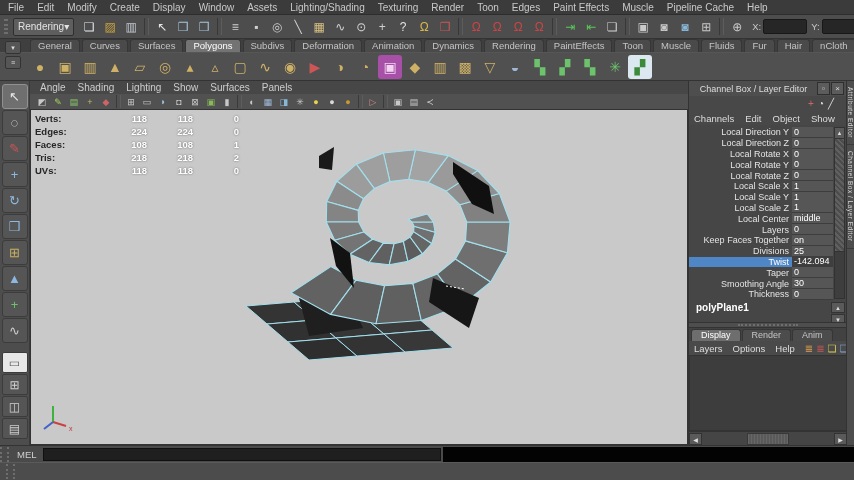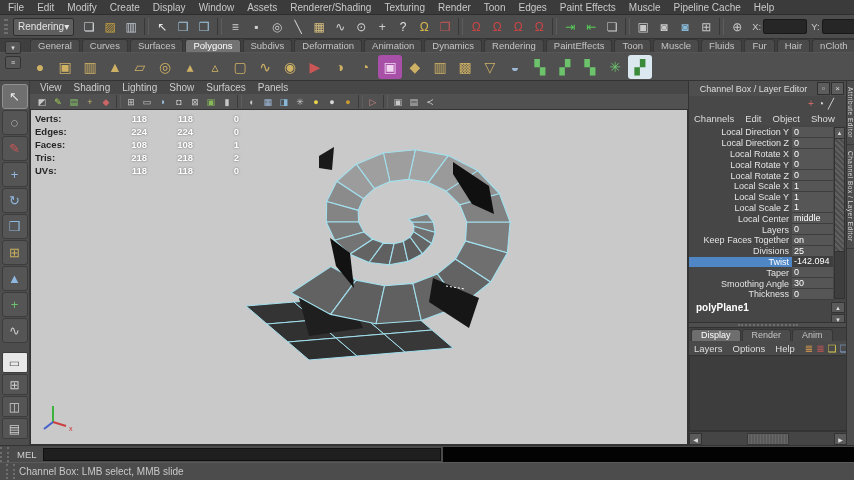--- a/index.html
+++ b/index.html
@@ -125,21 +125,21 @@
 
   <div id="menubar">
 
   <span class="menu-item">File</span>
       <span class="menu-item">Edit</span>
       <span class="menu-item">Modify</span>
       <span class="menu-item">Create</span>
       <span class="menu-item">Display</span>
       <span class="menu-item">Window</span>
       <span class="menu-item">Assets</span>
-      <span class="menu-item">Renderer/Shading</span>
+      <span class="menu-item">Lighting/Shading</span>
       <span class="menu-item">Texturing</span>
       <span class="menu-item">Render</span>
       <span class="menu-item">Toon</span>
       <span class="menu-item">Edges</span>
       <span class="menu-item">Paint Effects</span>
       <span class="menu-item">Muscle</span>
       <span class="menu-item">Pipeline Cache</span>
       <span class="menu-item">Help</span>
     </div>
 
@@ -262,21 +262,21 @@
     <span class="layoutbtn whitebg" style="color: rgb(85, 85, 85);">▭</span>
         <span class="layoutbtn" style="color: rgb(208, 208, 208);">⊞</span>
         <span class="layoutbtn" style="color: rgb(208, 208, 208);">◫</span>
         <span class="layoutbtn" style="color: rgb(208, 208, 208);">▤</span>
       </span>
   </div>
 
   <div id="viewport">
     <div id="vpmenu">
 
-    <span class="vp-menu-item">View</span>
+    <span class="vp-menu-item">Angle</span>
         <span class="vp-menu-item">Shading</span>
         <span class="vp-menu-item">Lighting</span>
         <span class="vp-menu-item">Show</span>
         <span class="vp-menu-item">Surfaces</span>
         <span class="vp-menu-item">Panels</span>
       </div>
     <div id="vpicons">
 
     <span class="vpi" style="color: rgb(200, 200, 200);">◩</span>
         <span class="vpi" style="color: rgb(168, 216, 88);">✎</span>
@@ -534,16 +534,15 @@
 
   <div id="melbar">
     <span class="grip"></span>
     <span id="mel-label">MEL</span>
     <span id="melinput"></span>
     <span id="meloutput"></span>
   </div>
 
   <div id="helpbar">
     <span class="grip"></span>
-    <span>Channel Box: LMB select, MMB slide</span>
   </div>
 
 </div>
 
 </body></html>

